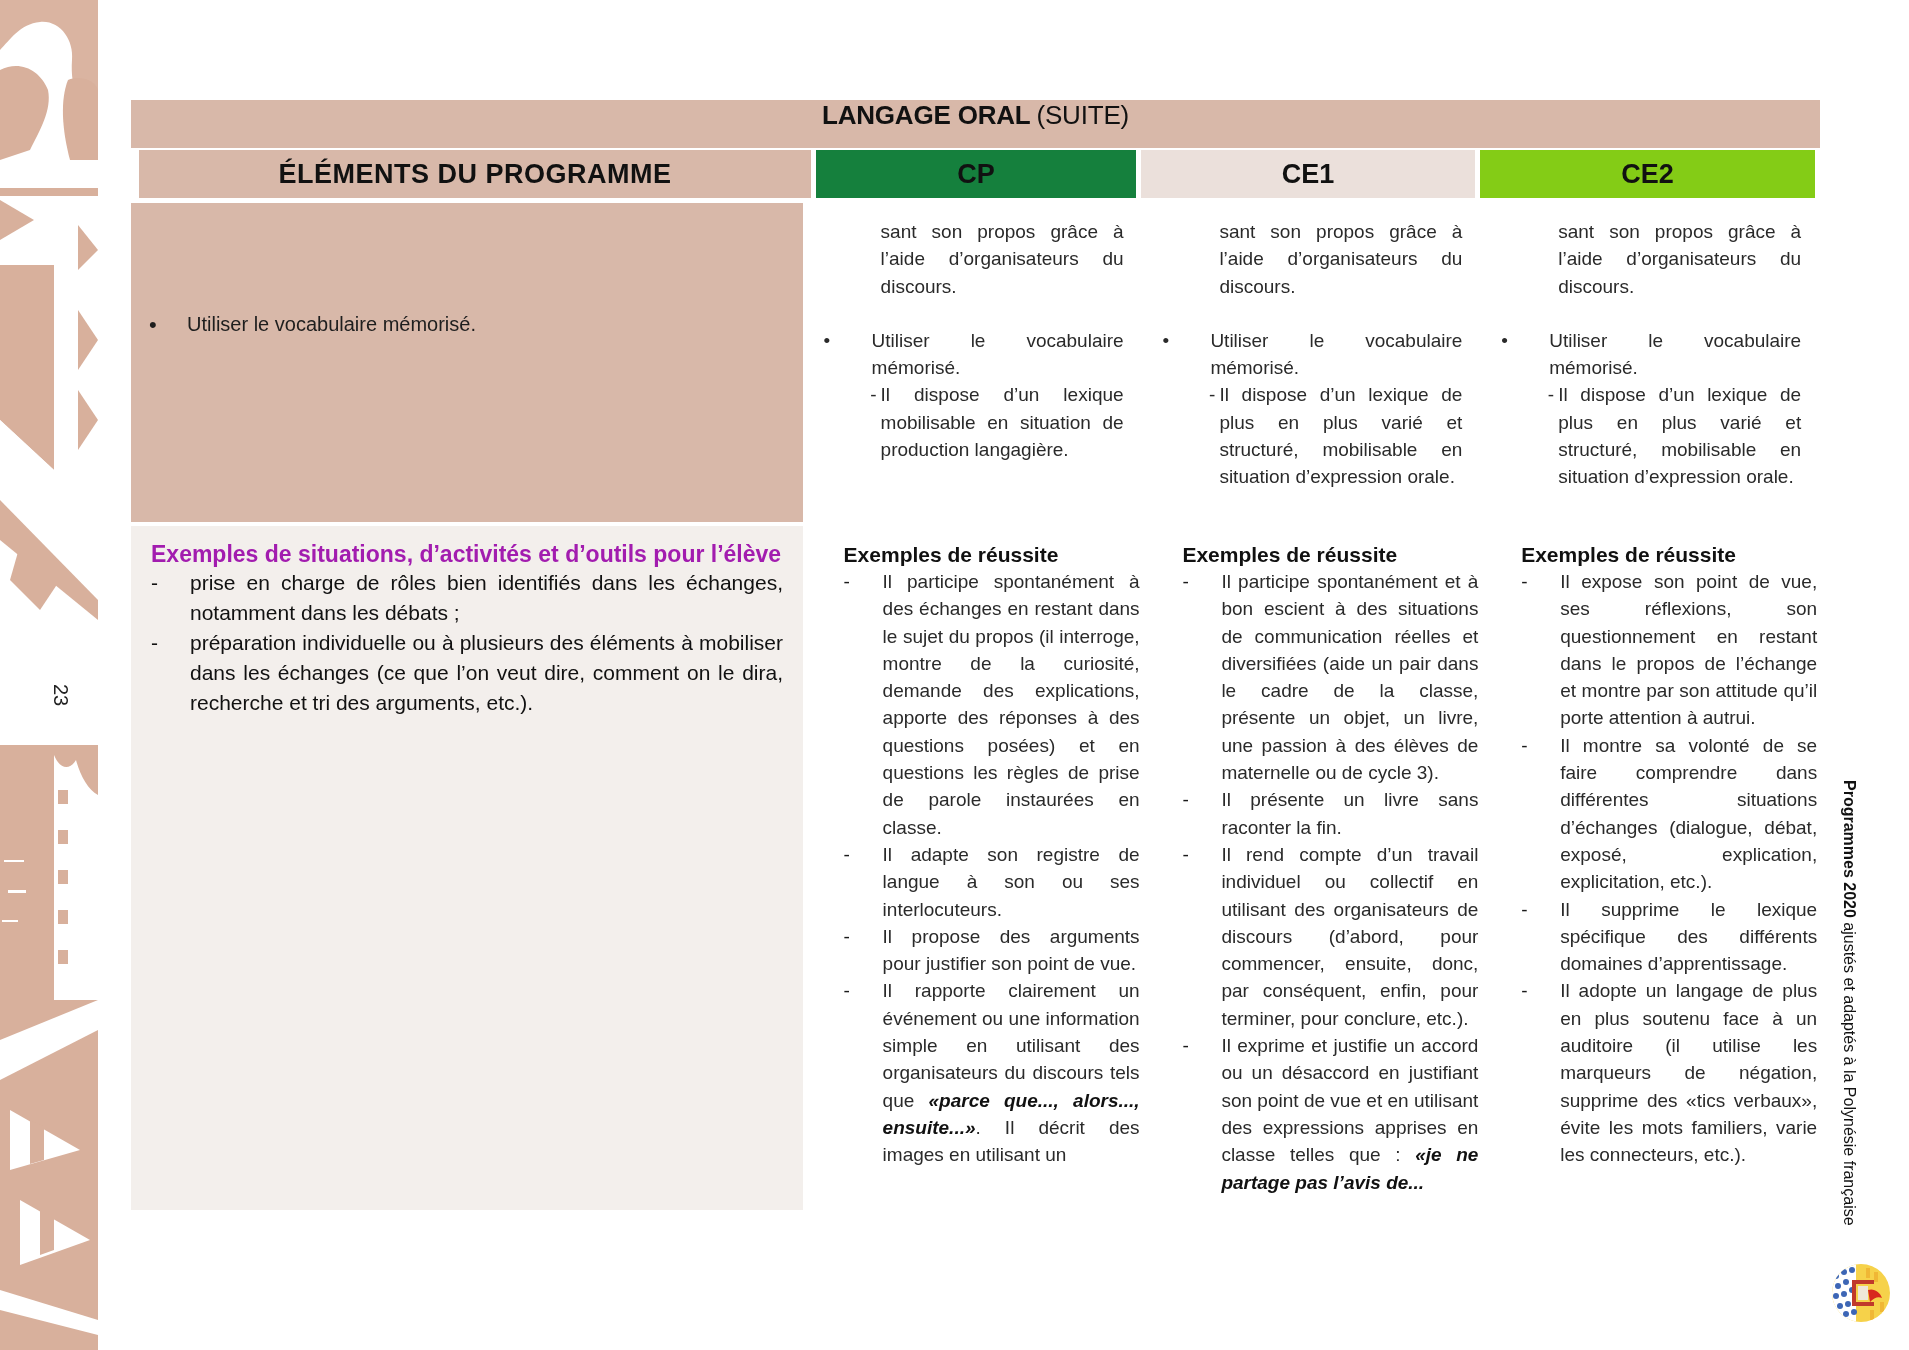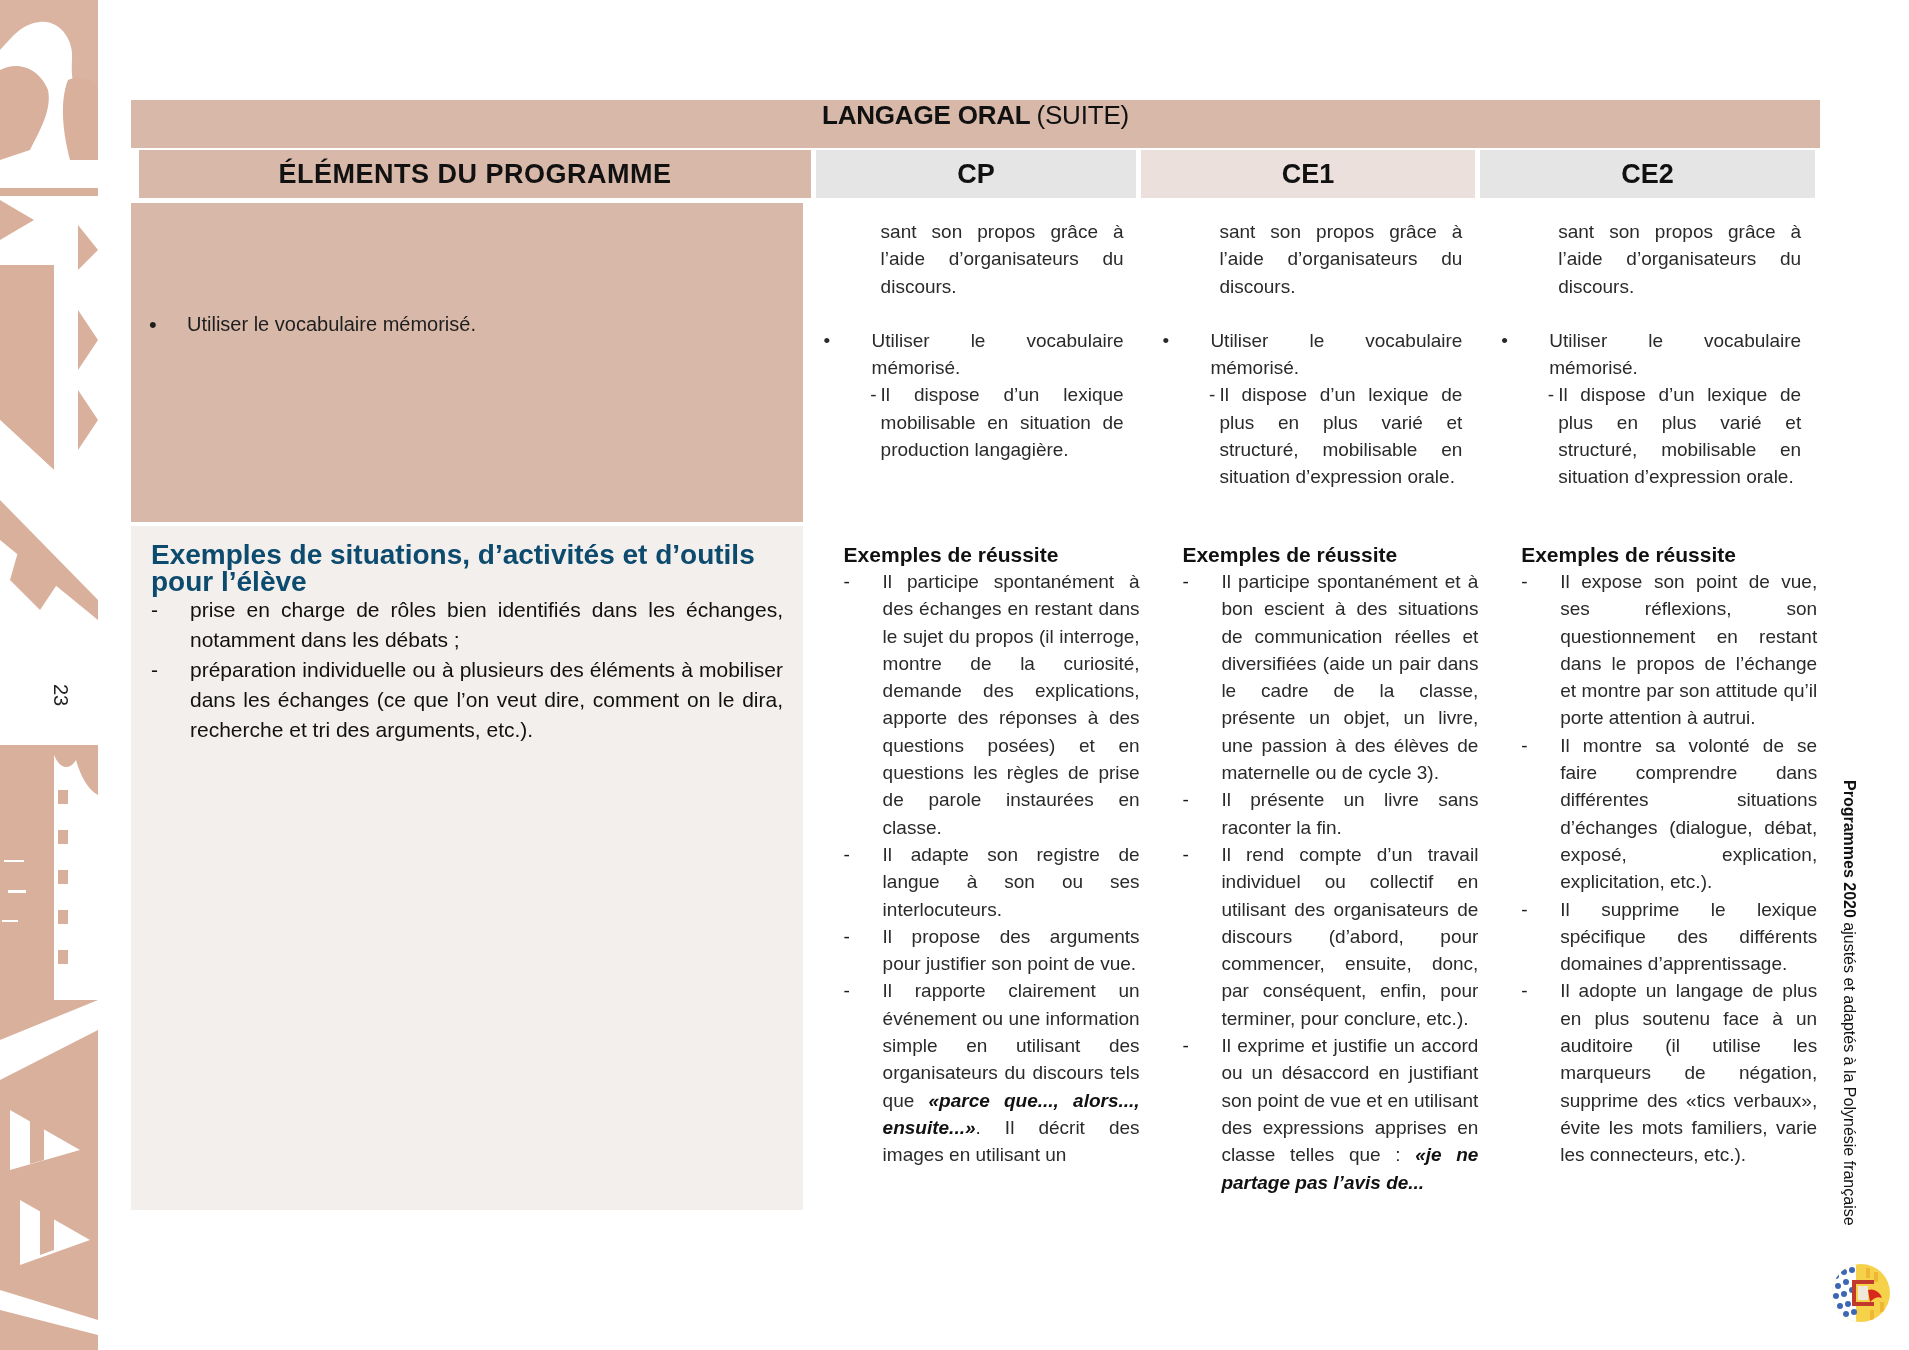--- a/index.html
+++ b/index.html
@@ -22,23 +22,23 @@
       height: 48px; background: #d8b8a9; display: flex; align-items: flex-start; justify-content: center;
       font-size: 26px; color: #111; letter-spacing: -0.2px;
     }
     .title-row b { font-weight: 700; margin-right: 6px; }
     .header-row { display: flex; margin-top: 2px; height: 48px; gap: 5px; padding-left: 8px; }
     .hcell {
       display: flex; align-items: center; justify-content: center;
       font-weight: 700; font-size: 27px; color: #111;
     }
     .hcell.prog { width: 672px; background: #d8b8a9; letter-spacing: 0.5px; }
-    .hcell.cp { width: 320px; background: #e5e5e5; }
+    .hcell.cp { width: 320px; background: #15803d; }
     .hcell.ce1 { width: 334px; background: #ebe0db; }
-    .hcell.ce2 { width: 335px; background: #e5e5e5; }
+    .hcell.ce2 { width: 335px; background: #84cc16; }
 
     .body-row { display: flex; gap: 5px; margin-top: 5px; }
     .row1 { height: 319px; }
     .row2 { height: 684px; margin-top: 4px; }
     .cell { position: relative; box-sizing: border-box; }
     .c-prog { width: 672px; }
     .c-col { width: 334px; }
     .c-col.last { width: 335px; }
     .row1 .c-prog { background: #d8b8a9; }
     .row2 .c-prog { background: #f3efec; }
@@ -53,21 +53,21 @@
     .cont-text { padding-left: 73px; text-align: justify; }
     .gap-line { height: 27px; }
     .bullet-line { display: flex; }
     .bullet-line .dot { width: 64px; padding-left: 16px; box-sizing: border-box; }
     .bullet-line .txt { flex: 1; text-align: justify; }
     .sub-line { display: flex; }
     .sub-line .dash { width: 73px; text-align: right; padding-right: 4px; box-sizing: border-box; }
     .sub-line .txt { flex: 1; text-align: justify; }
 
     .ex-block { position: absolute; left: 20px; top: 15px; width: 632px; }
-    .ex-title { font-weight: 700; font-size: 28px; line-height: 27px; color: #0c4a6e; }
+    .ex-title { font-weight: 700; font-size: 23px; line-height: 27px; color: #a21caf; }
     .ex-item { display: flex; font-size: 21px; line-height: 30px; color: #111; }
     .ex-item .dash { width: 39px; }
     .ex-item .txt { flex: 1; text-align: justify; }
 
     .succ-block { position: absolute; left: 36px; top: 15px; width: 296px; }
     .succ-title { font-weight: 700; font-size: 21px; line-height: 27px; color: #111; }
     .succ-item { display: flex; }
     .succ-item .dash { width: 39px; font-size: 19px; line-height: 27.3px; }
     .succ-item .txt { flex: 1; }
     .succ-item .txt i { font-style: italic; font-weight: 600; color: #111; }

